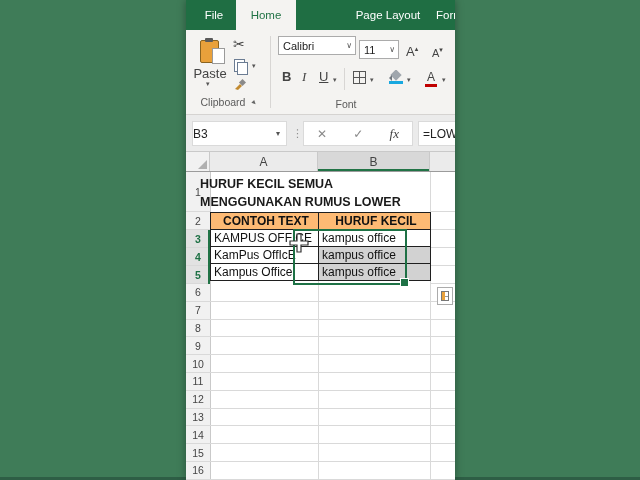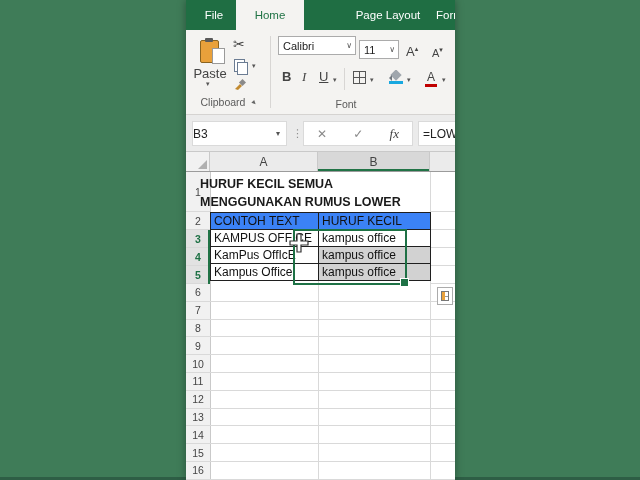--- a/index.html
+++ b/index.html
@@ -7,21 +7,21 @@
           font-family:"Liberation Sans",sans-serif;-webkit-font-smoothing:antialiased}
   .bottom-strip{position:absolute;left:0;bottom:0;width:640px;height:3px;background:#2E5E45}
   .window{position:absolute;left:186px;top:0;width:269px;height:480px;background:#FFF;
           overflow:hidden;box-shadow:0 0 8px rgba(0,0,0,.35)}
 
   
   .tabbar{position:absolute;left:0;top:0;width:269px;height:30px;background:#1F6E43}
   .tab{position:absolute;top:0;height:30px;display:flex;align-items:center;justify-content:center;
        color:#FFF;font-size:11.5px;cursor:default;white-space:nowrap}
   .tab.active{background:#F4F3F1;color:#217346}
-  .t-file{left:6px;width:44px}.t-home{left:50px;width:68px}.t-insert{left:110px;width:52px}
+  .t-file{left:6px;width:44px}.t-home{left:50px;width:60px}.t-insert{left:110px;width:52px}
   .t-page{left:162px;width:80px}.t-formulas{left:242px;width:60px;justify-content:flex-start;padding-left:8px}
 
   
   .ribbon{position:absolute;left:0;top:30px;width:269px;height:85px;background:#F4F3F1;
           border-bottom:1px solid #D5D3D1;box-sizing:border-box}
   .grp-label{position:absolute;font-size:10.5px;color:#5A5A5A;text-align:center}
   .vsep{position:absolute;width:1px;background:#D8D6D4}
   .launcher{position:absolute;font-size:8px;color:#666;transform:rotate(-45deg)}
   
   .paste-icon{position:absolute;left:14px;top:10px;width:17px;height:21px;background:#E9A13B;
@@ -83,21 +83,21 @@
       display:flex;align-items:center;justify-content:center;font-size:10.5px;color:#444}
   .rh.h40{height:40px}.rh.h18{height:18px}.rh.he{height:17.8px}
   .rh.sel{background:#E2E2E2;color:#1E7145;font-weight:bold}
   .selbar{position:absolute;left:22px;top:58px;width:2px;height:54px;background:#217346}
   .title{position:absolute;left:14px;top:3px;width:235px;font-weight:bold;font-size:12.5px;
          color:#1A1A1A;line-height:18px;white-space:nowrap}
   table.xl{position:absolute;left:24px;top:40px;border-collapse:collapse}
   table.xl td{border:1px solid #1F1F1F;height:17px;padding:0 0 0 3px;font-size:12px;color:#111;
               white-space:nowrap;overflow:hidden;box-sizing:border-box}
   td.ca{width:108px}td.cb{width:112px}
-  td.hdr{background:#3b82f6;color:#FFF;font-weight:normal;font-size:11px;text-align:left;padding:0}
+  td.hdr{background:#fdba74;color:#FFF;font-weight:bold;font-size:11px;text-align:center;padding:0}
   td.gsel{background:#D2D2D2}
   .selbox{position:absolute;left:107px;top:57px;width:114px;height:56px;border:2px solid #1E7145;
           box-sizing:border-box;pointer-events:none}
   .handle{position:absolute;right:-4px;bottom:-4px;width:7px;height:7px;background:#1E7145;border:1px solid #FFF}
   .emptyrows{position:absolute;left:24px;top:112px;width:245px}
   .erow{height:17.8px;border-bottom:1px solid #D9D9D9;box-sizing:border-box}
   .autofill{position:absolute;left:251px;top:115px;width:16px;height:18px;background:#FFF;
             border:1px solid #ABABAB;box-sizing:border-box}
   .autofill .ic{position:absolute;left:3px;top:3px;width:8px;height:10px;border:1px solid #777;box-sizing:border-box;
     background:linear-gradient(#E9A13B,#E9A13B) 0 0/3px 100% no-repeat,

